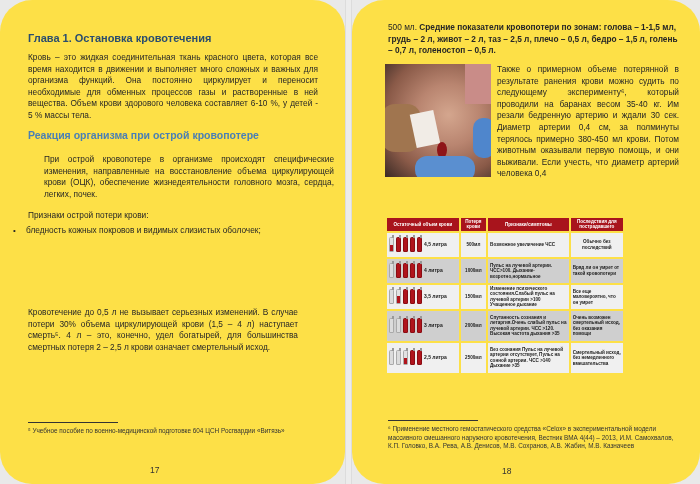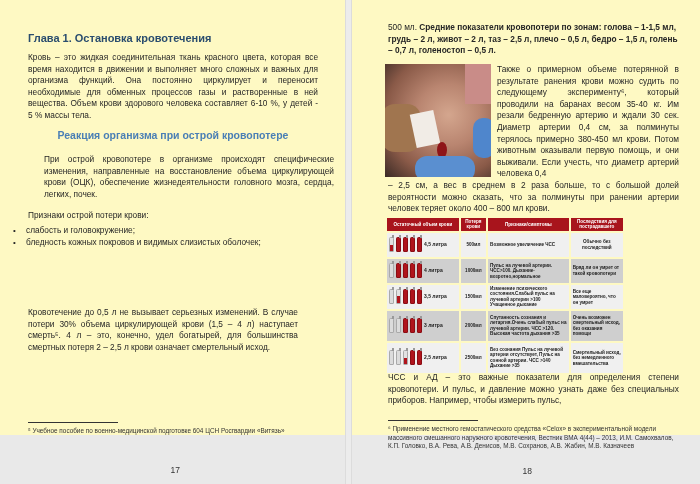--- a/index.html
+++ b/index.html
@@ -1,34 +1,34 @@
 <!DOCTYPE html>
 <html><head>
 <meta charset="utf-8">
 <style>
   * { box-sizing: border-box; margin: 0; padding: 0; }
   html, body { width: 700px; height: 484px; overflow: hidden; background: #e9e9e9; }
   body { font-family: "Liberation Sans", sans-serif; color: #222; position: relative; }
 
-  .page { position: absolute; top: 0; height: 435px; background: #fef9c3; }
+  .page { position: absolute; top: 0; height: 484px; background: #fde047; border-radius: 32px; }
   .page-left { left: 0; width: 345px; }
   .page-right { left: 352px; width: 348px; }
   .gutter { position: absolute; left: 345px; top: 0; width: 7px; height: 484px; background: #ececec; border-left: 1px solid #dcdcdc; border-right: 1px solid #dcdcdc; }
 
   .p { position: absolute; font-size: 8.3px; line-height: 11.6px; text-align: justify; color: #262626; }
   .h1 { position: absolute; left: 28px; width: 290px; top: 32px; text-align: left; font-size: 11px; font-weight: bold; color: #2a4d6e; }
-  .h2 { position: absolute; left: 28px; width: 290px; top: 129px; text-align: center; font-size: 10.5px; font-weight: bold; color: #4a7fb5; }
+  .h2 { position: absolute; left: 28px; width: 290px; top: 129px; font-size: 10.5px; font-weight: bold; color: #4a7fb5; }
 
   ul.bullets { position: absolute; left: 10px; top: 225px; list-style: none; font-size: 8.3px; line-height: 11.6px; color: #262626; }
   ul.bullets li { position: relative; padding-left: 16px; }
   ul.bullets li::before { content: "•"; position: absolute; left: 3px; top: 0; font-size: 8px; }
 
   .fn-rule { position: absolute; height: 1px; width: 90px; background: #333; }
   .fn { position: absolute; font-size: 6.4px; line-height: 8.6px; color: #333; }
-  .pagenum { position: absolute; font-size: 8.5px; color: #333; text-align: right; }
+  .pagenum { position: absolute; font-size: 8.5px; color: #333; text-align: left; }
 
   .photo { position: absolute; left: 33px; top: 64px; width: 106px; height: 113px; overflow: hidden;
     background: radial-gradient(ellipse at 60% 45%, #d4a68e 0%, #b98570 35%, #8a5a48 70%, #3a2a25 100%); }
   .photo .gauze { position: absolute; left: 28px; top: 48px; width: 24px; height: 34px; background: #f1ece6; transform: rotate(-12deg); }
   .photo .wound { position: absolute; left: 52px; top: 78px; width: 10px; height: 16px; background: #8e1518; border-radius: 50%; }
   .photo .glove1 { position: absolute; left: 30px; top: 92px; width: 60px; height: 26px; background: #5a8fd0; border-radius: 12px; }
   .photo .glove2 { position: absolute; left: 88px; top: 54px; width: 22px; height: 40px; background: #4f86cc; border-radius: 10px; }
   .photo .hand { position: absolute; left: -4px; top: 40px; width: 40px; height: 48px; background: #a0754f; border-radius: 14px; }
   .photo .cloth { position: absolute; left: 80px; top: 0px; width: 30px; height: 40px; background: #c98c88; }
 
@@ -51,21 +51,20 @@
 </head>
 <body>
 
 <div class="page page-left">
   <div class="h1">Глава 1. Остановка кровотечения</div>
   <div class="p" style="left:28px; top:52px; width:290px;">Кровь – это жидкая соединительная ткань красного цвета, которая все время находится в движении и выполняет много сложных и важных для организма функций. Она постоянно циркулирует и переносит необходимые для обменных процессов газы и растворенные в ней вещества. Объем крови здорового человека составляет 6-10 %, у детей - 5 % массы тела.</div>
   <div class="h2">Реакция организма при острой кровопотере</div>
   <div class="p" style="left:44px; top:154px; width:290px;">При острой кровопотере в организме происходят специфические изменения, направленные на восстановление объема циркулирующей крови (ОЦК), обеспечение жизнедеятельности головного мозга, сердца, легких, почек.</div>
   <div class="p" style="left:28px; top:210px; width:290px;">Признаки острой потери крови:</div>
   <ul class="bullets">
-    <li>слабость и головокружение;</li>
     <li>бледность кожных покровов и видимых слизистых оболочек;</li>
   </ul>
   <div class="p" style="left:28px; top:307px; width:270px;">Кровотечение до 0,5 л не вызывает серьезных изменений. В случае потери 30% объема циркулирующей крови (1,5 – 4 л) наступает смерть⁵. 4 л – это, конечно, удел богатырей, для большинства смертных потеря 2 – 2,5 л крови означает смертельный исход.</div>
   <div class="fn-rule" style="left:28px; top:422px;"></div>
   <div class="fn" style="left:28px; top:427px; width:275px;">⁵ Учебное пособие по военно-медицинской подготовке 604 ЦСН Росгвардии «Витязь»</div>
   <div class="pagenum" style="left:150px; top:465px; width:30px;">17</div>
 </div>
 
 <div class="gutter"></div>
 
@@ -77,21 +76,20 @@
   <div class="photo">
     <div class="cloth"></div>
     <div class="hand"></div>
     <div class="gauze"></div>
     <div class="wound"></div>
     <div class="glove2"></div>
     <div class="glove1"></div>
   </div>
 
   <div class="p" style="left:145px; top:64px; width:182px;">Также о примерном объеме потерянной в результате ранения крови можно судить по следующему эксперименту⁶, который проводили на баранах весом 35-40 кг. Им резали бедренную артерию и ждали 30 сек. Диаметр артерии 0,4 см, за полминуты терялось примерно 380-450 мл крови. Потом животным оказывали первую помощь, и они выживали. Если учесть, что диаметр артерий человека 0,4</div>
-  <div class="p" style="left:36px; top:180px; width:291px;">– 2,5 см, а вес в среднем в 2 раза больше, то с большой долей вероятности можно сказать, что за полминуты при ранении артерии человек теряет около 400 – 800 мл крови.</div>
 
   <table class="tbl" style="left:33px;">
     <thead>
       <tr>
         <th>Остаточный объем крови</th>
         <th>Потеря крови</th>
         <th>Признаки/симптомы</th>
         <th>Последствия для пострадавшего</th>
       </tr>
     </thead>
@@ -162,17 +160,16 @@
               <span class="bottle full"></span>
           </span><span class="vol-label">2,5 литра</span>
         </td>
         <td class="c-loss">2500мл</td>
         <td class="c-sym">Без сознания Пульс на лучевой артерии отсутствует, Пульс на сонной артерии. ЧСС &gt;140 Дыхание &gt;35</td>
         <td class="c-res">Смертельный исход, без немедленного вмешательства</td>
       </tr>
     </tbody>
   </table>
 
-  <div class="p" style="left:36px; top:372px; width:291px;">ЧСС и АД – это важные показатели для определения степени кровопотери. И пульс, и давление можно узнать даже без специальных приборов. Например, чтобы измерить пульс,</div>
   <div class="fn-rule" style="left:36px; top:420px;"></div>
   <div class="fn" style="left:36px; top:425px; width:290px;">⁶ Применение местного гемостатического средства «Celox» в экспериментальной модели массивного смешанного наружного кровотечения, Вестник ВМА 4(44) – 2013, И.М. Самохвалов, К.П. Головко, В.А. Рева, А.В. Денисов, М.В. Сохранов, А.В. Жабин, М.В. Казначеев</div>
   <div class="pagenum" style="left:150px; top:466px; width:30px;">18</div>
 </div>
 
 </body></html>

